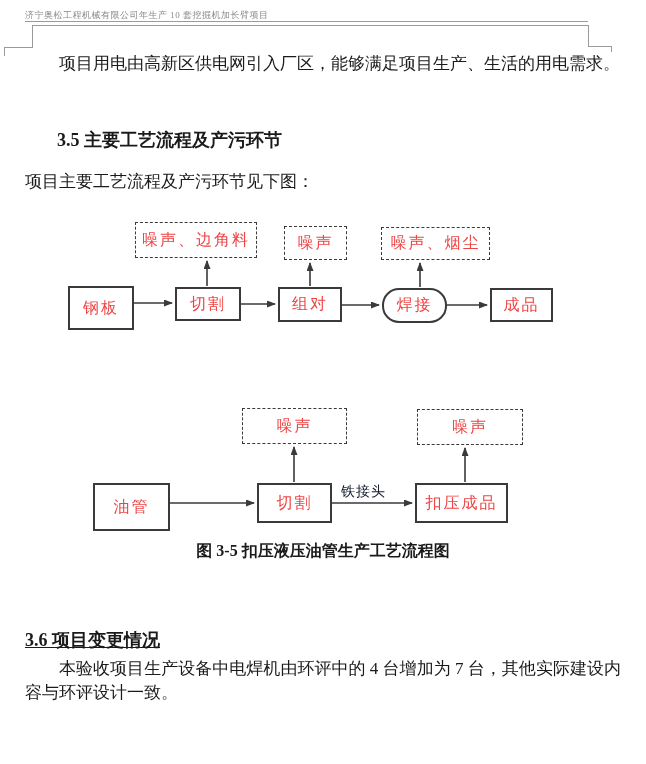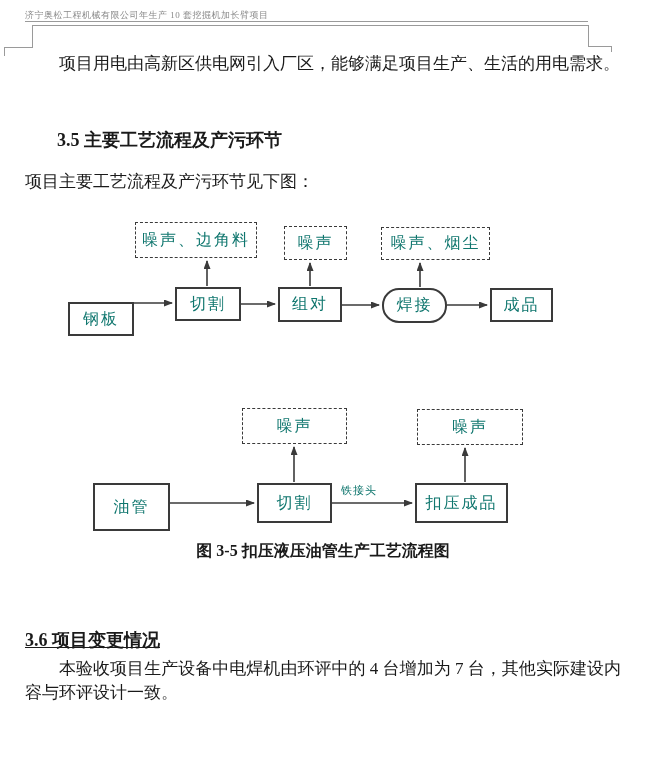--- a/index.html
+++ b/index.html
@@ -34,37 +34,37 @@
   }
   .intro { font-size: 17px; white-space: nowrap; }
   .fbox, .dbox {
     position: absolute;
     box-sizing: border-box;
     background: #ffffff;
     display: flex;
     align-items: center;
     justify-content: center;
     font-size: 16px;
-    color: #0f766e;
+    color: #ef4444;
     letter-spacing: 2px;
     white-space: nowrap;
   }
   .fbox { border: 2px solid #3a3a3a; }
   .dbox { border: 1.6px dashed #3a3a3a; }
   .caption {
     left: 13px; width: 620px;
     text-align: center;
     font-size: 16px;
     font-weight: bold;
     white-space: nowrap;
   }
   .arrow-label {
     position: absolute;
-    font-size: 11px;
-    color: #0f766e;
+    font-size: 14px;
+    color: #0f172a;
     letter-spacing: 1px;
     white-space: nowrap;
   }
   svg.arrows {
     position: absolute;
     left: 0; top: 0;
     pointer-events: none;
   }
 </style>
 </head>
@@ -86,21 +86,21 @@
   <div class="abs para" style="left:25px; top:48px; width:596px;">项目用电由高新区供电网引入厂区，能够满足项目生产、生活的用电需求。</div>
 
   <div class="abs h2" style="left:25px; top:128px;margin-left:32px;">3.5 主要工艺流程及产污环节</div>
 
   <div class="abs intro" style="left:25px; top:170px;">项目主要工艺流程及产污环节见下图：</div>
 
   <div class="dbox" style="left:135px; top:222px; width:122px; height:36px;">噪声、边角料</div>
   <div class="dbox" style="left:284px; top:226px; width:63px; height:34px;">噪声</div>
   <div class="dbox" style="left:381px; top:227px; width:109px; height:33px;">噪声、烟尘</div>
 
-  <div class="fbox" style="left:68px; top:302px; width:66px; height:34px;">钢板</div>
+  <div class="fbox" style="left:68px; top:286px; width:66px; height:44px;">钢板</div>
   <div class="fbox" style="left:175px; top:287px; width:66px; height:34px;">切割</div>
   <div class="fbox" style="left:278px; top:287px; width:64px; height:35px;">组对</div>
   <div class="fbox" style="left:382px; top:288px; width:65px; height:35px;border-radius:17px;">焊接</div>
   <div class="fbox" style="left:490px; top:288px; width:63px; height:34px;">成品</div>
 
 
   <div class="dbox" style="left:242px; top:408px; width:105px; height:36px;">噪声</div>
   <div class="dbox" style="left:417px; top:409px; width:106px; height:36px;">噪声</div>
 
   <div class="fbox" style="left:93px; top:483px; width:77px; height:48px;">油管</div>

